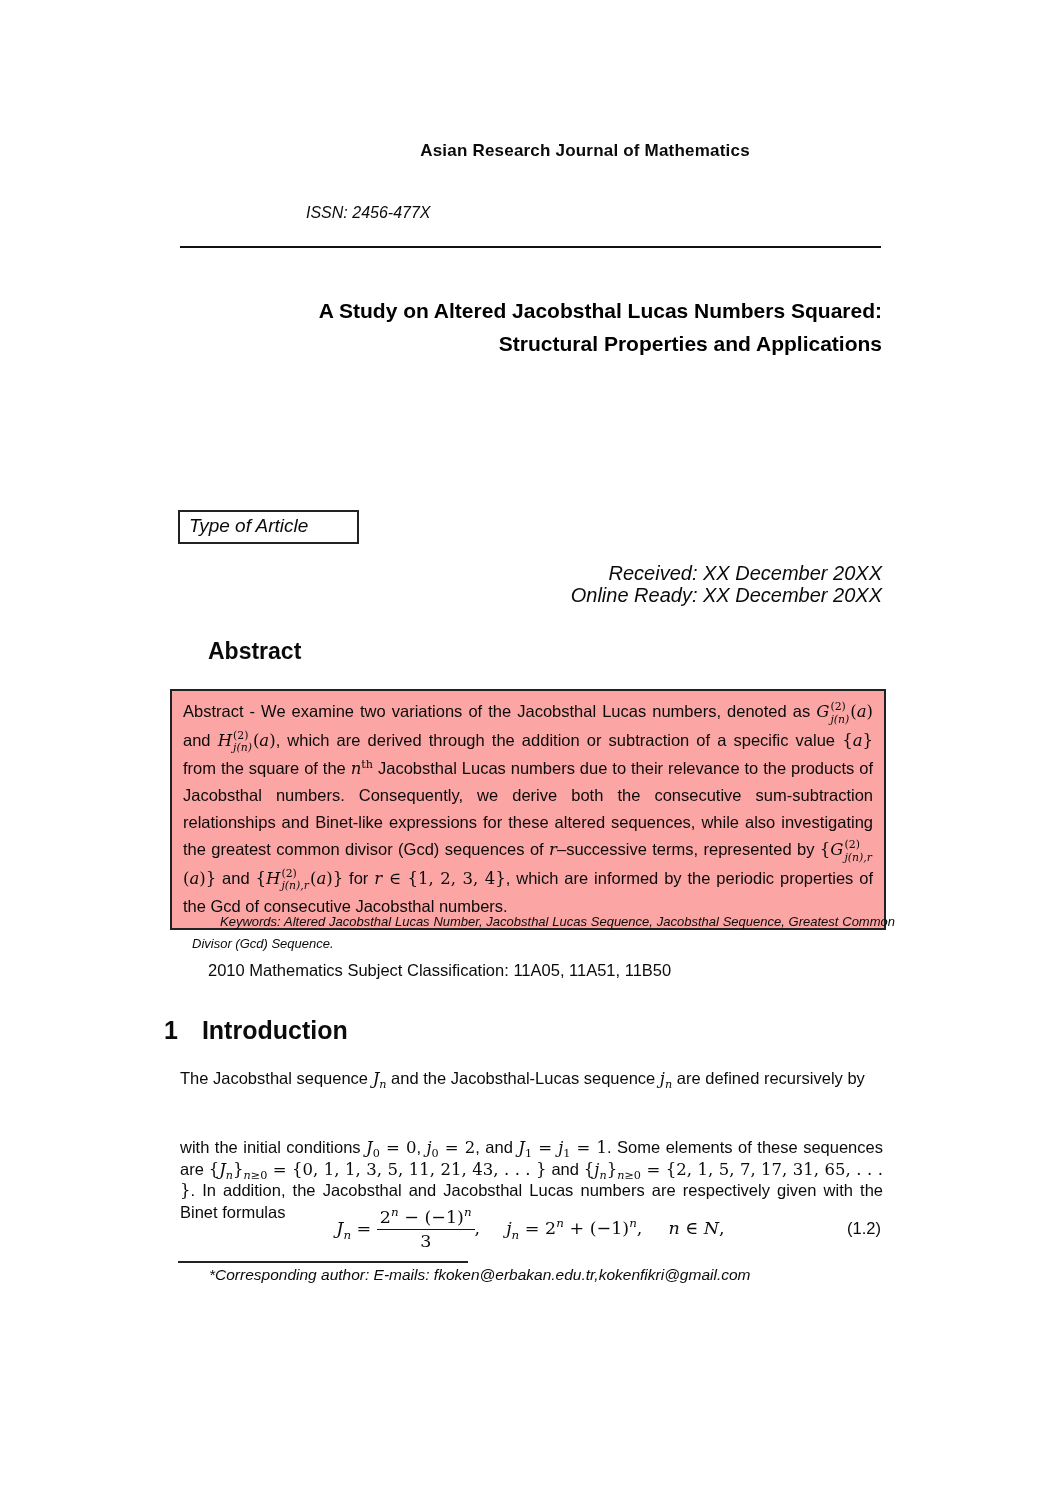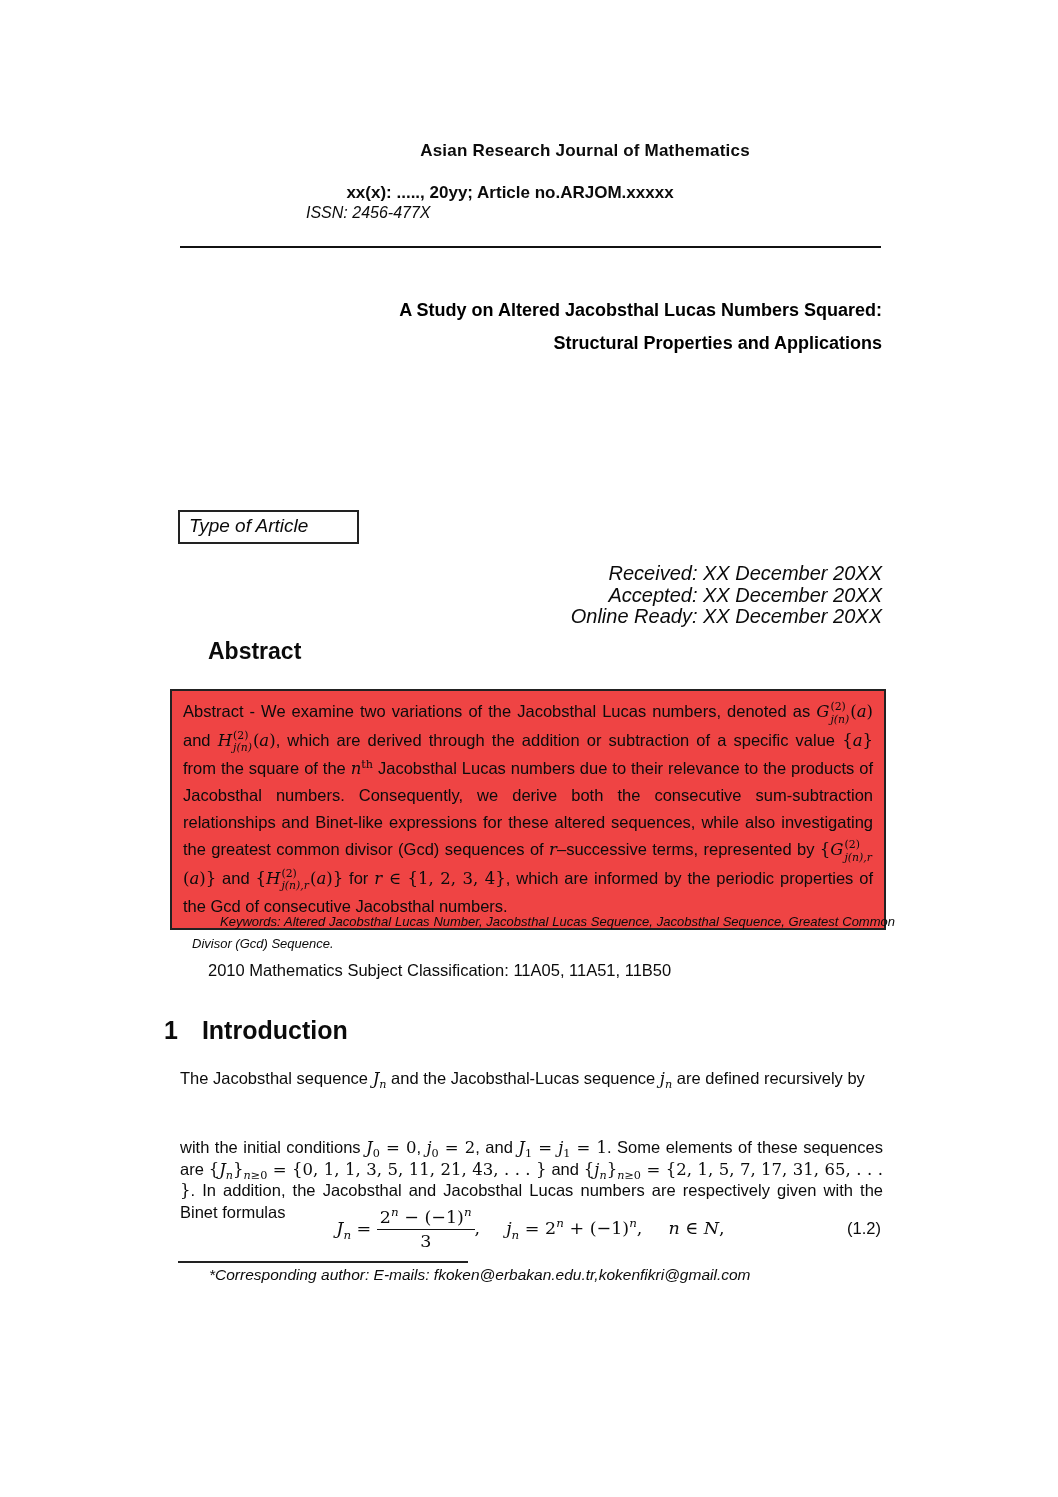--- a/index.html
+++ b/index.html
@@ -6,31 +6,31 @@
   body{width:1058px;height:1497px;position:relative;font-family:"Liberation Sans",sans-serif;color:#0b0b0b;}
   .page{position:absolute;inset:0;width:1058px;height:1497px;background:#fff;overflow:hidden;}
 
   
   .hdr-journal{position:absolute;top:141px;left:235px;width:700px;text-align:center;font-weight:700;font-size:17px;letter-spacing:0.2px;}
   .hdr-issue{position:absolute;top:183px;left:160px;width:700px;text-align:center;font-weight:700;font-size:17px;}
   .hdr-issn{position:absolute;top:204px;left:306px;font-style:italic;font-size:16px;}
   .hdr-rule{position:absolute;top:246px;left:180px;width:701px;border-top:2px solid #111;}
 
   
-  .title{position:absolute;top:294px;left:180px;width:702px;margin:0;text-align:right;font-weight:700;font-size:18px;line-height:33px;color:#000;}
+  .title{position:absolute;top:294px;left:180px;width:702px;margin:0;text-align:right;font-weight:700;font-size:21px;line-height:33px;color:#000;}
 
   
   .type-box{position:absolute;top:510px;left:178px;width:158px;border:2px solid #222;padding:3px 10px 5px 9px;font-weight:400;font-style:italic;font-size:19px;background:#fff;}
 
   
   .dates{position:absolute;top:563px;left:180px;width:702px;text-align:right;font-style:italic;font-size:20px;line-height:21.5px;}
 
   
   .abstract-heading{position:absolute;top:638px;left:208px;margin:0;font-weight:700;font-size:23px;}
-  .abstract-box{position:absolute;top:689px;left:170px;width:716px;box-sizing:border-box;border:2px solid #222;padding:7px 11px 8px 11px;font-size:16.5px;line-height:27px;text-align:justify;background:#ef4444;}
+  .abstract-box{position:absolute;top:689px;left:170px;width:716px;box-sizing:border-box;border:2px solid #222;padding:7px 11px 8px 11px;font-size:16.5px;line-height:27px;text-align:justify;background:#fca5a5;}
 
   .keywords{position:absolute;top:899px;left:180px;width:703px;margin:12px;font-style:italic;font-size:13px;line-height:21.5px;text-align:justify;text-indent:28px;}
   .msc{position:absolute;top:961px;left:208px;margin:0;font-size:16.5px;}
 
   
   .sec-heading{position:absolute;top:1016px;left:164px;margin:0;font-weight:700;font-size:25px;}
   .sec-heading .secnum{display:inline-block;margin-right:24px;}
   .para1{position:absolute;top:1068px;left:180px;width:702px;margin:0;font-size:16.5px;line-height:21.5px;}
   .para2{position:absolute;top:1137px;left:180px;width:703px;margin:0;font-size:16.5px;line-height:21.5px;text-align:justify;}
 
@@ -56,31 +56,29 @@
   
   .footnote-rule{position:absolute;top:1261px;left:178px;width:290px;border-top:2px solid #222;}
   .footnote{position:absolute;top:1266px;left:209px;margin:0;font-style:italic;font-size:15.5px;}
 </style>
 </head>
 <body>
 
 <div class="page">
 
   <div class="hdr-journal">Asian Research Journal of Mathematics</div>
-  <div class="hdr-issue">xx(x): ....., 20yy; Article no.ARJOM.xxxxx</div>
   <div class="hdr-issn">ISSN: 2456-477X</div>
   <div class="hdr-rule"></div>
 
   <h1 class="title"><span>A Study on Altered Jacobsthal Lucas Numbers Squared:</span><br><span>Structural Properties and Applications</span></h1>
 
   <div class="type-box">Type of Article</div>
 
   <div class="dates">
     <div>Received: XX December 20XX</div>
-    <div>Accepted: XX December 20XX</div>
     <div>Online Ready: XX December 20XX</div>
   </div>
 
   <h2 class="abstract-heading">Abstract</h2>
 
   <div class="abstract-box">Abstract - We examine two variations of the Jacobsthal Lucas numbers, denoted as <span class="m"><i>G</i></span><span class="ss"><span>(2)</span><span class="it">j(n)</span></span><span class="m">(<i>a</i>)</span> and <span class="m"><i>H</i></span><span class="ss"><span>(2)</span><span class="it">j(n)</span></span><span class="m">(<i>a</i>)</span>, which are derived through the addition or subtraction of a specific value <span class="m">{<i>a</i>}</span> from the square of the <span class="m"><i>n</i><sup>th</sup></span> Jacobsthal Lucas numbers due to their relevance to the products of Jacobsthal numbers. Consequently, we derive both the consecutive sum-subtraction relationships and Binet-like expressions for these altered sequences, while also investigating the greatest common divisor (Gcd) sequences of <span class="m"><i>r</i></span>–successive terms, represented by <span class="m">{<i>G</i></span><span class="ss"><span>(2)</span><span class="it">j(n),r</span></span><span class="m">(<i>a</i>)}</span> and <span class="m">{<i>H</i></span><span class="ss"><span>(2)</span><span class="it">j(n),r</span></span><span class="m">(<i>a</i>)}</span> for <span class="m"><i>r</i> ∈ {1, 2, 3, 4}</span>, which are informed by the periodic properties of the Gcd of consecutive Jacobsthal numbers.</div>
 
   <p class="keywords">Keywords: Altered Jacobsthal Lucas Number, Jacobsthal Lucas Sequence, Jacobsthal Sequence, Greatest Common Divisor (Gcd) Sequence.</p>
 
   <p class="msc">2010 Mathematics Subject Classification: 11A05, 11A51, 11B50</p>

